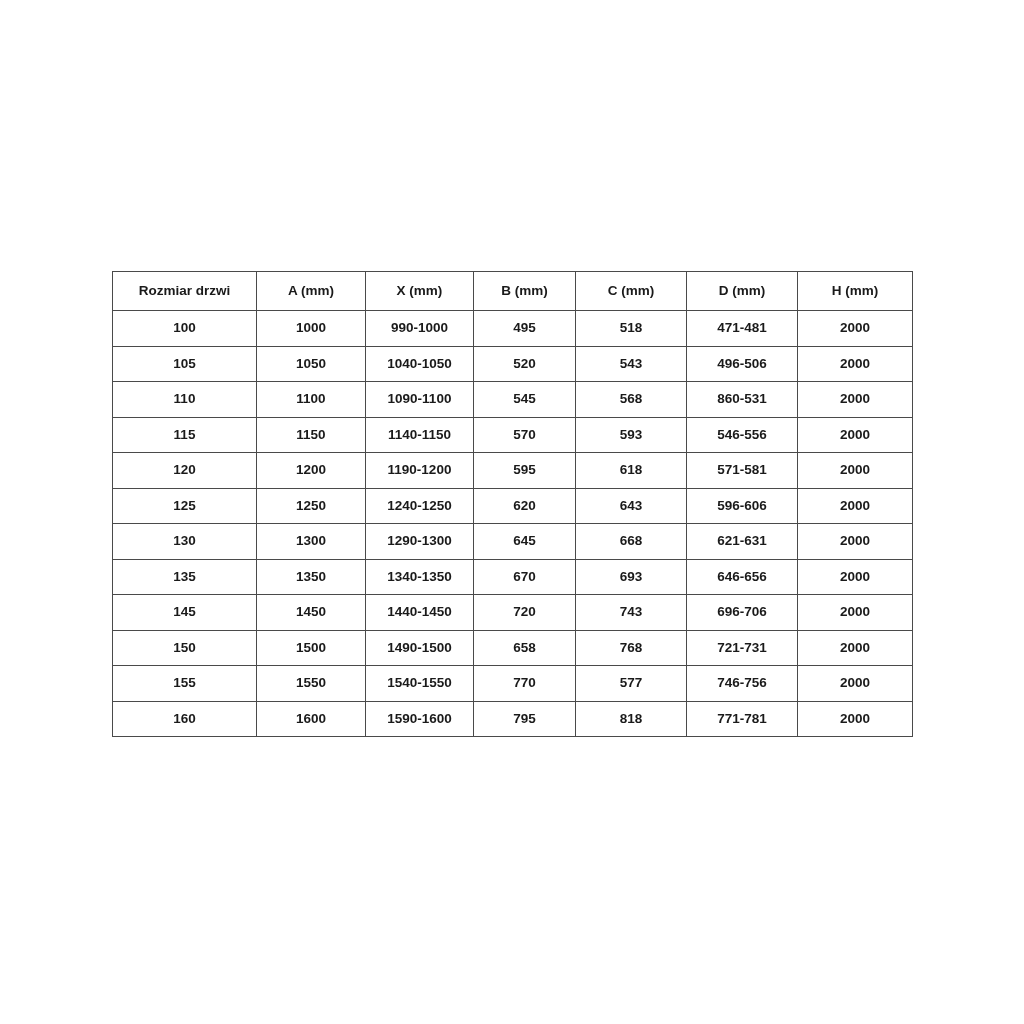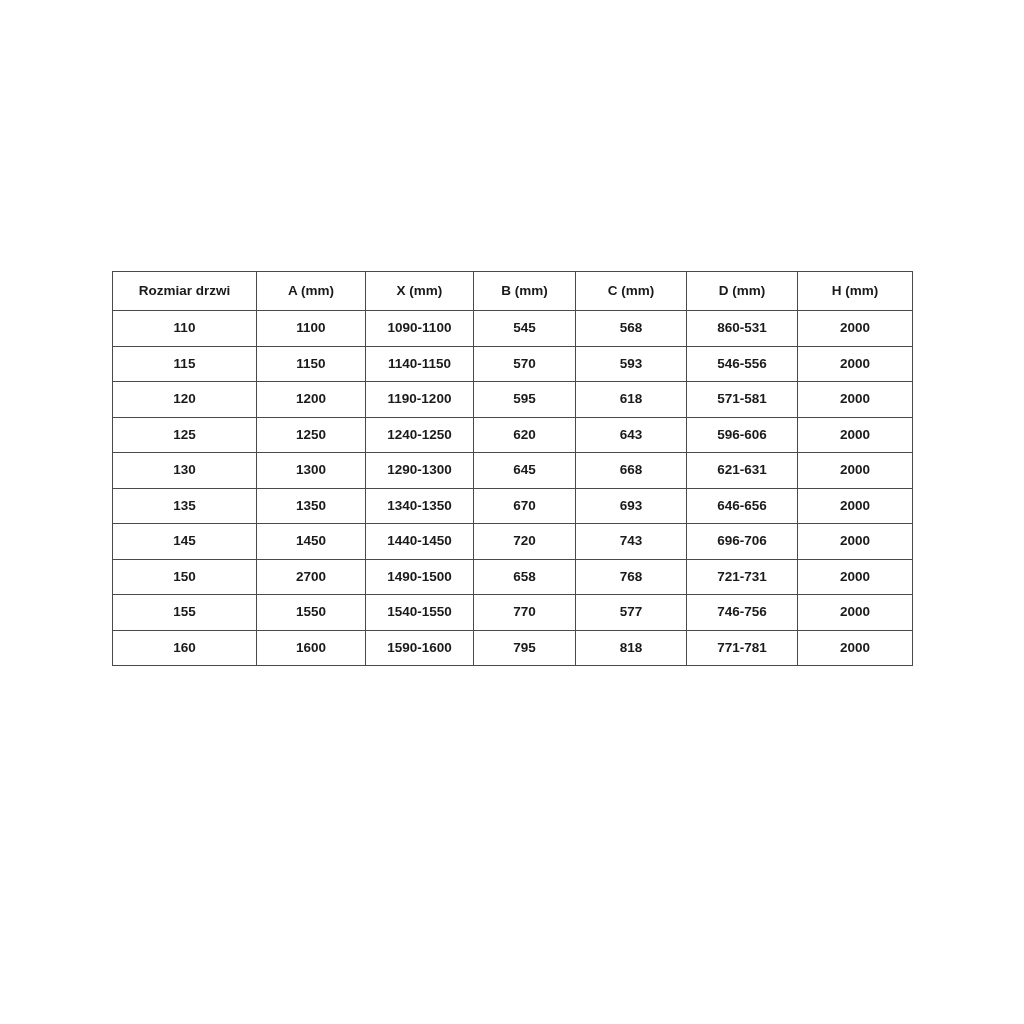--- a/index.html
+++ b/index.html
@@ -72,20 +72,38 @@
         <th>A (mm)</th>
         <th>X (mm)</th>
         <th>B (mm)</th>
         <th>C (mm)</th>
         <th>D (mm)</th>
         <th>H (mm)</th>
       </tr>
     </thead>
     <tbody>
       <tr>
+        <td>100</td>
+        <td>1000</td>
+        <td>990-1000</td>
+        <td>495</td>
+        <td>518</td>
+        <td>471-481</td>
+        <td>2000</td>
+      </tr>
+      <tr>
+        <td>105</td>
+        <td>1050</td>
+        <td>1040-1050</td>
+        <td>520</td>
+        <td>543</td>
+        <td>496-506</td>
+        <td>2000</td>
+      </tr>
+      <tr>
         <td>110</td>
         <td>1100</td>
         <td>1090-1100</td>
         <td>545</td>
         <td>568</td>
         <td>860-531</td>
         <td>2000</td>
       </tr>
       <tr>
         <td>115</td>
@@ -136,21 +154,21 @@
         <td>145</td>
         <td>1450</td>
         <td>1440-1450</td>
         <td>720</td>
         <td>743</td>
         <td>696-706</td>
         <td>2000</td>
       </tr>
       <tr>
         <td>150</td>
-        <td>2700</td>
+        <td>1500</td>
         <td>1490-1500</td>
         <td>658</td>
         <td>768</td>
         <td>721-731</td>
         <td>2000</td>
       </tr>
       <tr>
         <td>155</td>
         <td>1550</td>
         <td>1540-1550</td>

